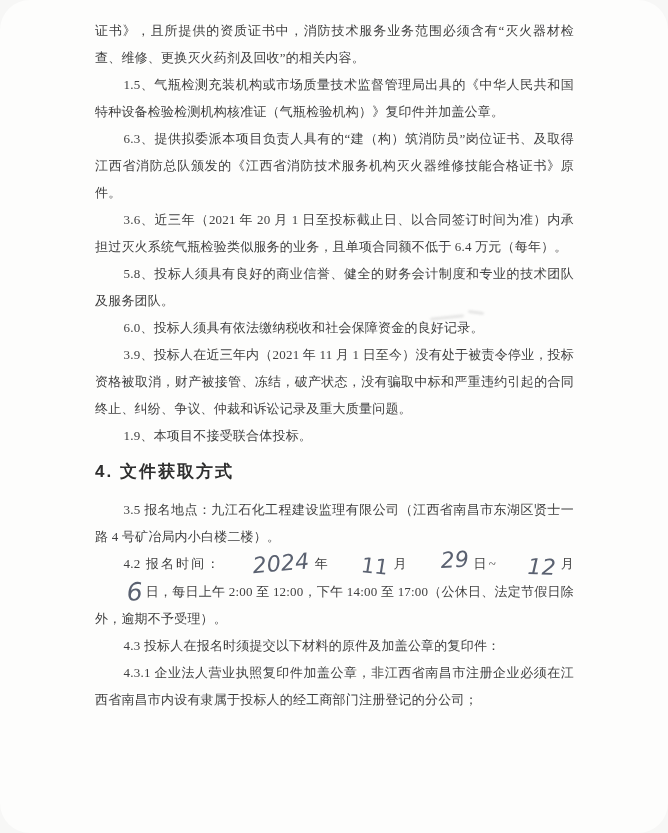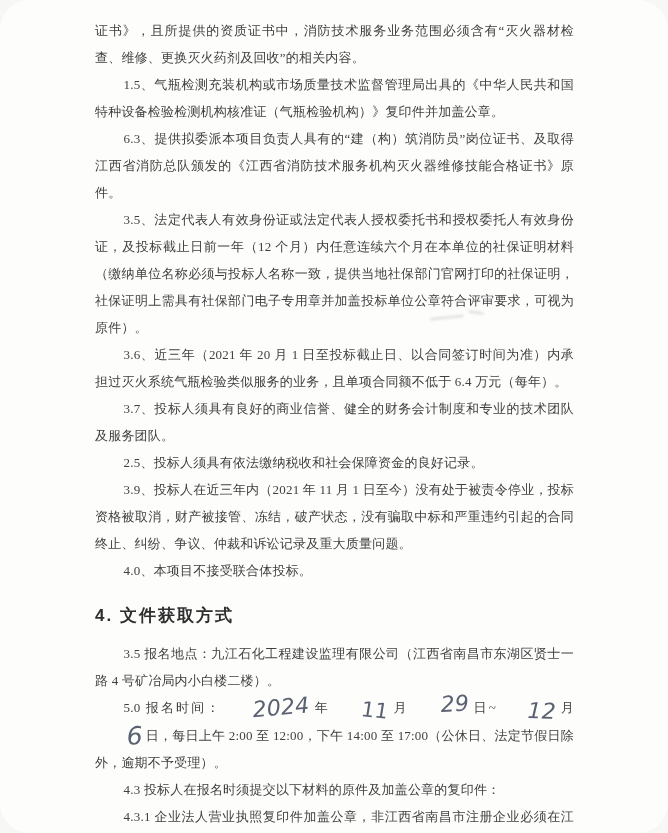--- a/index.html
+++ b/index.html
@@ -23,21 +23,21 @@
     margin:0;
     font-size:13px;
     line-height:27px;
     text-align:justify;
     text-indent:2.2em;
     letter-spacing:0.2px;
     color:#3f3f3f;
   }
   .para.noindent{text-indent:0;}
   .section-heading{
-    margin:18px 0 10px 0;
+    margin:9px 0 10px 0;
     font-family:"Liberation Sans","DejaVu Sans",sans-serif;
     font-weight:bold;
     font-size:17px;
     line-height:28px;
     letter-spacing:2px;
     color:#2e2e2e;
     text-indent:0;
   }
   .hw{
     font-family:"DejaVu Sans",sans-serif;
@@ -69,36 +69,35 @@
   <div class="smudge smudge-2"></div>
 
   <div class="content">
 
     <p class="para noindent">证书》，且所提供的资质证书中，消防技术服务业务范围必须含有“灭火器材检查、维修、更换灭火药剂及回收”的相关内容。</p>
 
     <p class="para">1.5、气瓶检测充装机构或市场质量技术监督管理局出具的《中华人民共和国特种设备检验检测机构核准证（气瓶检验机构）》复印件并加盖公章。</p>
 
     <p class="para">6.3、提供拟委派本项目负责人具有的“建（构）筑消防员”岗位证书、及取得江西省消防总队颁发的《江西省消防技术服务机构灭火器维修技能合格证书》原件。</p>
 
-    <p class="para">3.5、法定代表人有效身份证或法定代表人授权委托书和授权委托人有效身份证，及投标截止日前一年（12 个月）内任意连续六个月在本单位的社保证明材料（缴纳单位名称必须与投标人名称一致，提供当地社保部门官网打印的社保证明，社保证明上需具有社保部门电子专用章并加盖投标单位公章符合评审要求，可视为原件）。</p>
 
     <p class="para">3.6、近三年（2021 年 20 月 1 日至投标截止日、以合同签订时间为准）内承担过灭火系统气瓶检验类似服务的业务，且单项合同额不低于 6.4 万元（每年）。</p>
 
-    <p class="para">3.7、投标人须具有良好的商业信誉、健全的财务会计制度和专业的技术团队及服务团队。</p>
+    <p class="para">5.8、投标人须具有良好的商业信誉、健全的财务会计制度和专业的技术团队及服务团队。</p>
 
-    <p class="para">2.5、投标人须具有依法缴纳税收和社会保障资金的良好记录。</p>
+    <p class="para">6.0、投标人须具有依法缴纳税收和社会保障资金的良好记录。</p>
 
     <p class="para">3.9、投标人在近三年内（2021 年 11 月 1 日至今）没有处于被责令停业，投标资格被取消，财产被接管、冻结，破产状态，没有骗取中标和严重违约引起的合同终止、纠纷、争议、仲裁和诉讼记录及重大质量问题。</p>
 
-    <p class="para">4.0、本项目不接受联合体投标。</p>
+    <p class="para">1.9、本项目不接受联合体投标。</p>
 
     <h2 class="section-heading">4. 文件获取方式</h2>
 
     <p class="para">3.5 报名地点：九江石化工程建设监理有限公司（江西省南昌市东湖区贤士一路 4 号矿冶局内小白楼二楼）。</p>
 
-    <p class="para"><span>5.0 报名时间：</span><span class="hw hw-year">2024</span><span>年</span><span class="hw hw-m1">11</span><span>月</span><span class="hw hw-d1">29</span><span>日~</span><span class="hw hw-m2">12</span><span>月</span><span class="hw hw-d2">6</span><span>日，每日上午 2:00 至 12:00，下午 14:00 至 17:00（公休日、法定节假日除外，逾期不予受理）。</span></p>
+    <p class="para"><span>4.2 报名时间：</span><span class="hw hw-year">2024</span><span>年</span><span class="hw hw-m1">11</span><span>月</span><span class="hw hw-d1">29</span><span>日~</span><span class="hw hw-m2">12</span><span>月</span><span class="hw hw-d2">6</span><span>日，每日上午 2:00 至 12:00，下午 14:00 至 17:00（公休日、法定节假日除外，逾期不予受理）。</span></p>
 
     <p class="para">4.3 投标人在报名时须提交以下材料的原件及加盖公章的复印件：</p>
 
     <p class="para">4.3.1 企业法人营业执照复印件加盖公章，非江西省南昌市注册企业必须在江西省南昌市内设有隶属于投标人的经工商部门注册登记的分公司；</p>
 
   </div>
 </div>
 
 </body></html>

